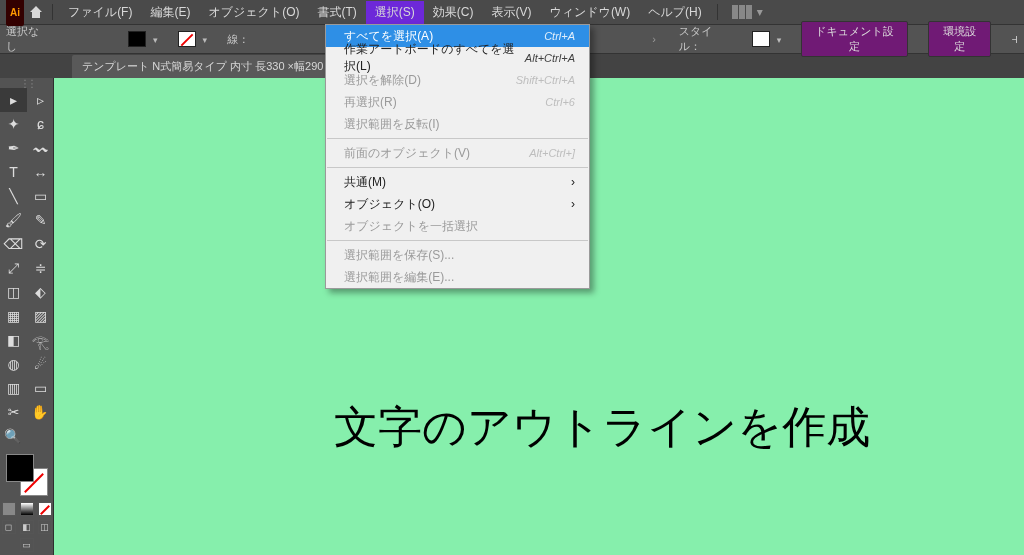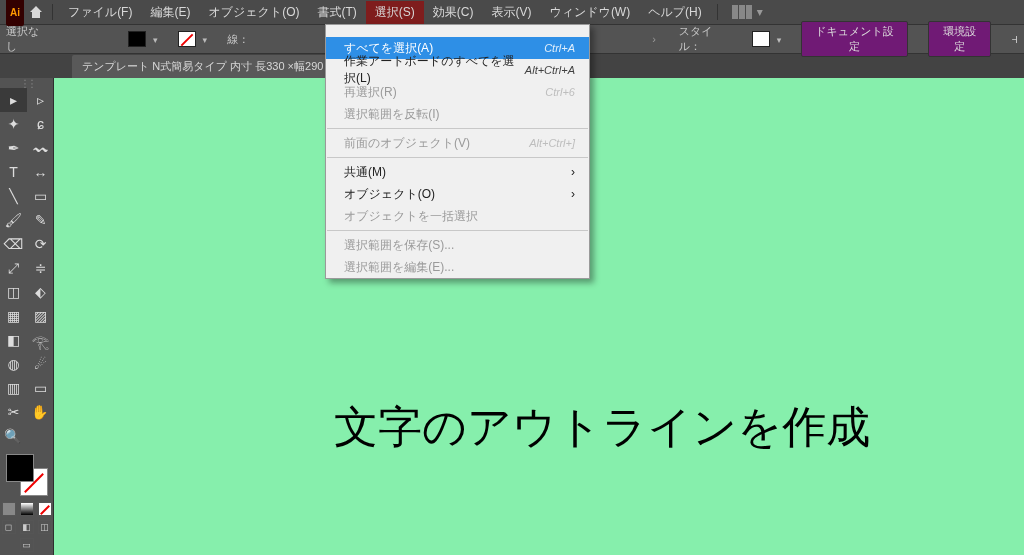--- a/index.html
+++ b/index.html
@@ -17,21 +17,21 @@
     width: 18px; height: 28px; background:#330000;
     display:flex;align-items:center;justify-content:center;
     color:#ff9a00; font-weight:bold; font-size:10px; border-radius:2px;
   }
   .home-icon {
     width: 20px; height:20px; display:flex;align-items:center;justify-content:center;
   }
   .menu-item {
     padding: 3px 9px; color:#d8d8d8; cursor:default;
   }
-  .menu-item.open { background:#7f1d1d; }
+  .menu-item.open { background:#6d28d9; }
   .menu-sep-v { width:1px; height:16px; background:#333; margin:0 4px; }
 
   
   #controlbar {
     height: 30px; background:#535353;
     display:flex; align-items:center; padding:0 6px; gap:20px;
     border-top:1px solid #333; border-bottom:1px solid #333;
     font-size:11px;
   }
   .ctrl-label { color:#c8c8c8; }
@@ -97,21 +97,21 @@
   #dropdown {
     position:absolute; left:325px; top:24px; width:265px;
     background:#f0f0f0; border:1px solid #9a9a9a;
     box-shadow:4px 4px 6px rgba(0,0,0,.35);
     font-size:12px; color:#222; z-index:50;
   }
   .dd-item {
     display:flex; align-items:center; justify-content:space-between;
     padding:4px 14px 4px 18px; height:22px;
   }
-  .dd-item.hl { background:#2e8fe6; color:#fff;margin-top:12px; }
+  .dd-item.hl { background:#2e8fe6; color:#fff; }
   .dd-item.disabled { color:#9a9a9a; }
   .dd-shortcut { color:inherit; font-size:11px; opacity:.85;font-style:italic; }
   .dd-item.disabled .dd-shortcut { color:#b5b5b5; }
   .dd-sep { height:1px; background:#c8c8c8; margin:3px 1px; }
   .dd-sub::after { content:"›"; font-size:12px; margin-left:8px; }
 
   .grip{width:54px;height:10px;display:flex;align-items:center;justify-content:center;}
   .grip::before{content:"⋮⋮";letter-spacing:-3px;color:#888;font-size:10px;}
 
   .arrange-icon{width:20px;height:14px;display:flex;gap:1px;margin-left:8px;}
@@ -241,20 +241,24 @@
 <div id="dropdown">
     <div class="dd-item hl">
       <span>すべてを選択(A)</span>
       <span class="dd-shortcut">Ctrl+A</span>
     </div>
     <div class="dd-item">
       <span>作業アートボードのすべてを選択(L)</span>
       <span class="dd-shortcut">Alt+Ctrl+A</span>
     </div>
     <div class="dd-item disabled">
+      <span>選択を解除(D)</span>
+      <span class="dd-shortcut">Shift+Ctrl+A</span>
+    </div>
+    <div class="dd-item disabled">
       <span>再選択(R)</span>
       <span class="dd-shortcut">Ctrl+6</span>
     </div>
     <div class="dd-item disabled">
       <span>選択範囲を反転(I)</span>
     </div>
     <div class="dd-sep"></div>
     <div class="dd-item disabled">
       <span>前面のオブジェクト(V)</span>
       <span class="dd-shortcut">Alt+Ctrl+]</span>

